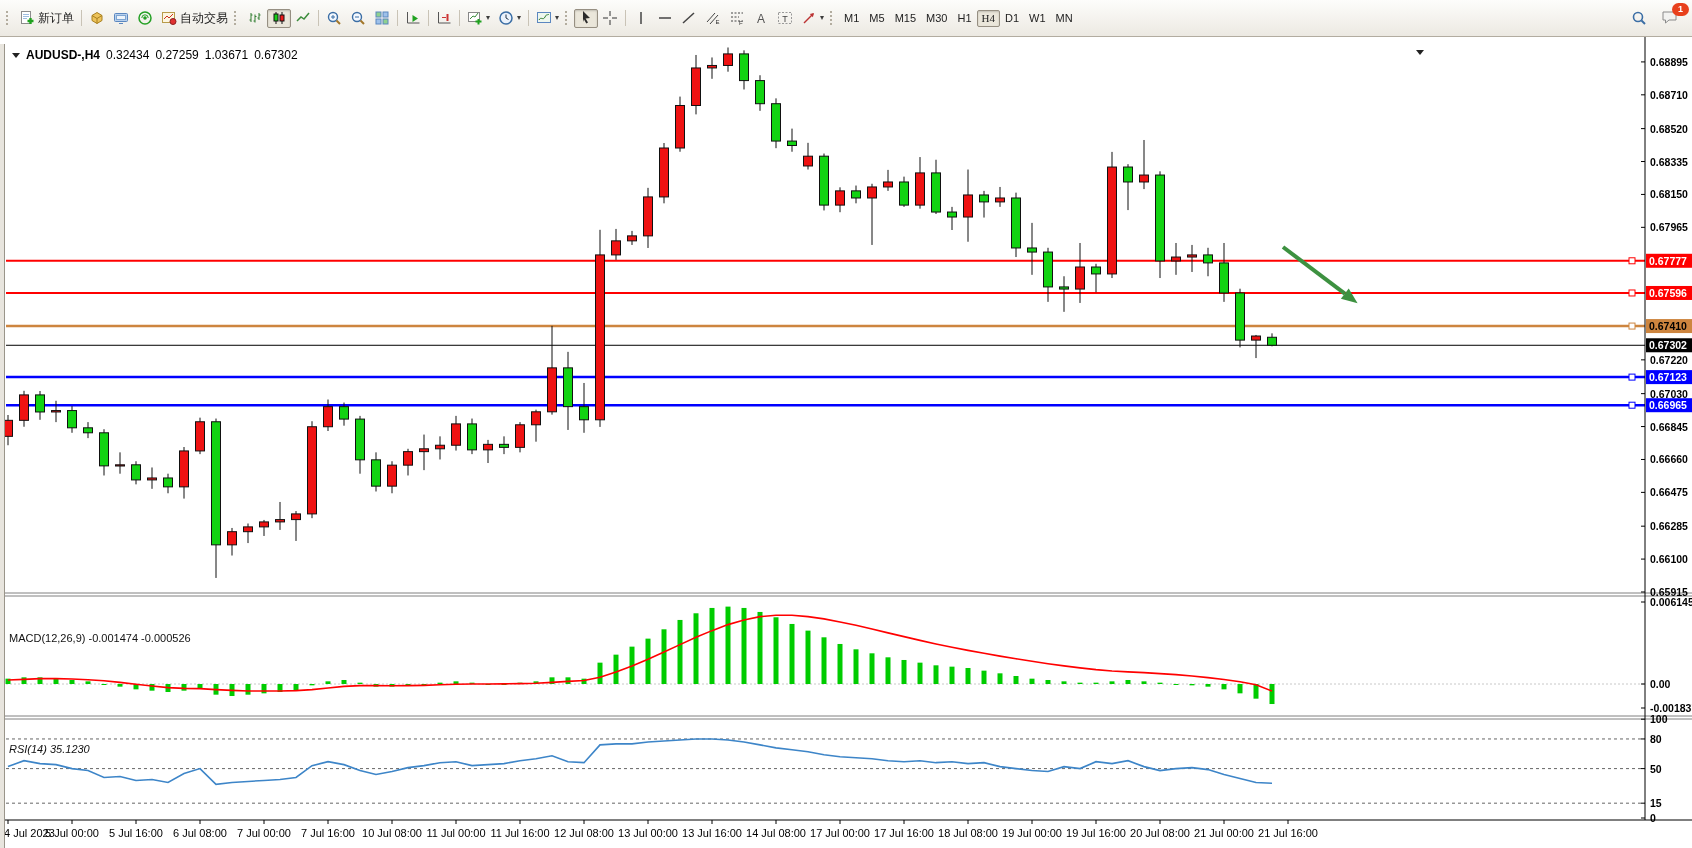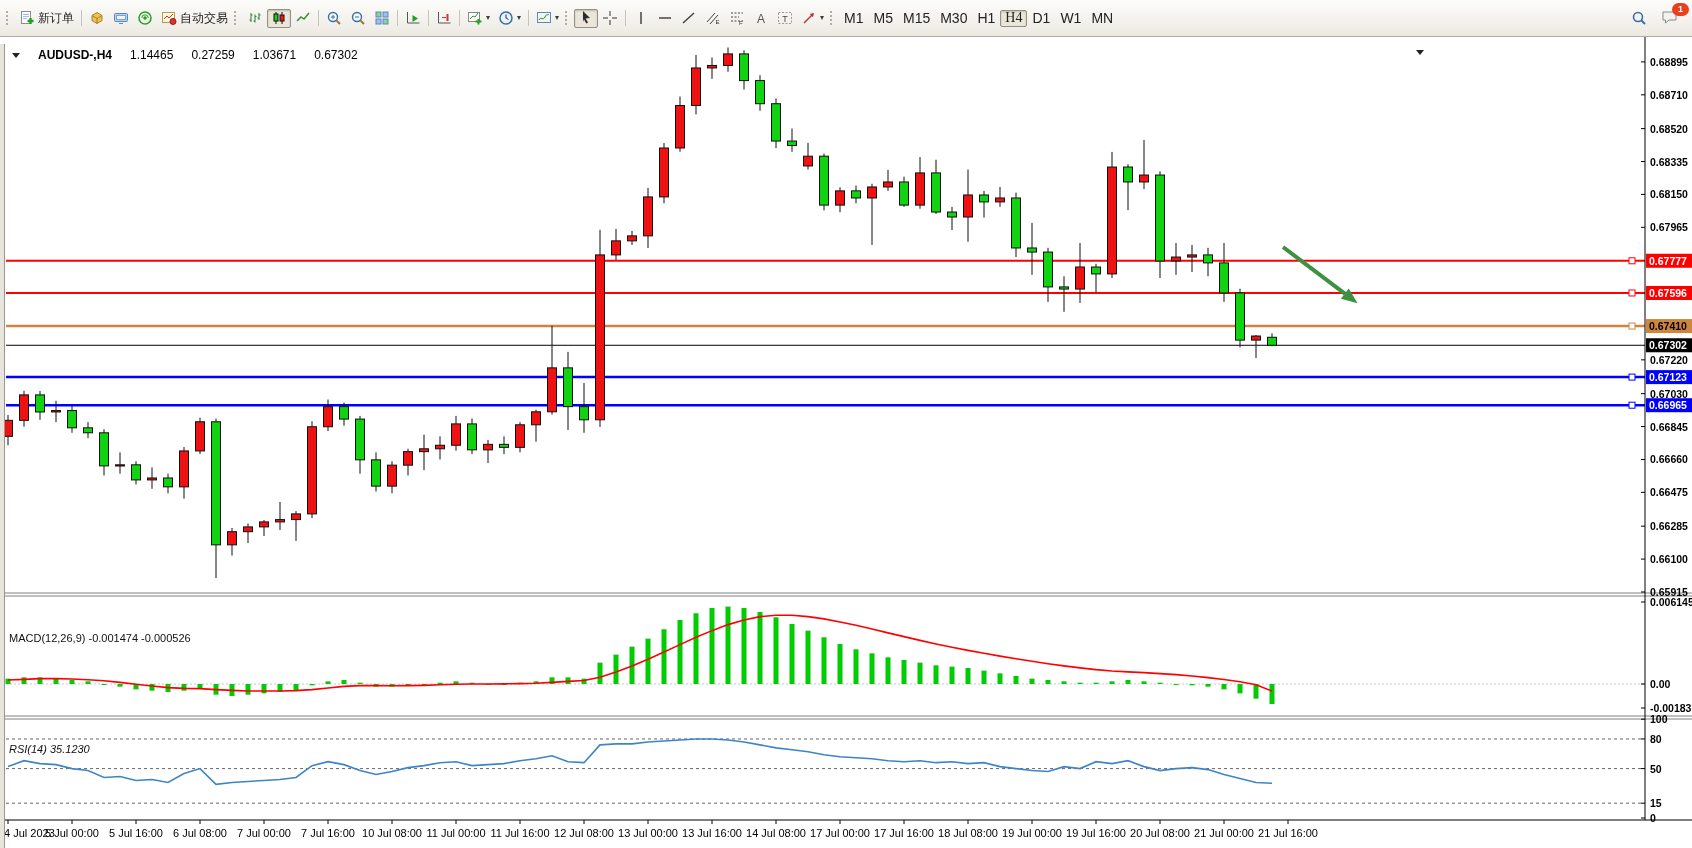--- a/index.html
+++ b/index.html
@@ -18,33 +18,33 @@
   .grip{width:3px;height:14px;border-left:2px dotted #b3ad9f;margin:0 4px 0 2px;}
   .tb-sep{width:1px;height:16px;background:#c9c3b6;margin:0 3px;}
   .tbtn{
     display:inline-flex;align-items:center;gap:3px;height:19px;padding:0 3px;
     border:1px solid transparent;border-radius:2px;background:transparent;
     font:12px "Liberation Sans",sans-serif;color:#1d1d1d;cursor:default;white-space:nowrap;
   }
   .tbtn.pressed{border-color:#968f82;background:#eae6da;box-shadow:inset 0 1px 2px rgba(0,0,0,.18);font-family:Liberation Serif, serif;}
   .tbtn svg{display:block;}
   .caret{font-size:8px;color:#3c3c3c;line-height:1;}
-  .tf{min-width:22px;justify-content:center;font-size:14px;padding:0 4px;height:17px;color:#222;}
+  .tf{min-width:22px;justify-content:center;font-size:11px;padding:0 4px;height:17px;color:#222;}
   .tb-right{margin-left:auto;display:flex;align-items:center;gap:6px;padding-right:6px;}
   .chat-wrap{position:relative;}
   .badge{
     position:absolute;top:-4px;right:-7px;min-width:13px;height:13px;border-radius:8px;
     background:#e8401c;color:#fff;font:bold 9px/13px "Liberation Sans",sans-serif;
     text-align:center;padding:0 2px;
   }
   
   .chart-area{position:absolute;top:22px;left:0;width:1692px;height:826px;background:#fff;}
   .left-edge{position:absolute;top:22px;left:0;width:4px;height:826px;border-right:1px solid #9a958a;background:#e8e5de;z-index:5;}
   .chart-title{
-    position:absolute;top:26px;left:12px;display:flex;align-items:center;gap:18px;
+    position:absolute;top:26px;left:12px;display:flex;align-items:center;gap:6px;
     font:12px "Liberation Sans",sans-serif;color:#000;z-index:6;justify-content:flex-end;
   }
   .tri-down{width:0;height:0;border-left:4px solid transparent;border-right:4px solid transparent;border-top:5px solid #222;display:inline-block;}
   .chart-title b{font-weight:bold;}
   .win-mark{position:absolute;top:28px;left:1416px;z-index:6;}
   .pane-label{position:absolute;left:9px;font:11px "Liberation Sans",sans-serif;color:#111;z-index:6;white-space:nowrap;}
   #macd-label{top:599px;margin-top:11px;}
   #rsi-label{top:721px;font-style:italic;}
   svg text{font-family:"Liberation Sans",sans-serif;}
 </style>
@@ -353,21 +353,21 @@
     </div>
   </div>
 </div>
 
 <div class="chart-area">
   <div class="left-edge"></div>
 
   <div class="chart-title">
     <span class="tri-down"></span>
     <b>AUDUSD-,H4</b>
-    <span>1.14465</span>
+    <span>0.32434</span>
     <span>0.27259</span>
     <span>1.03671</span>
     <span>0.67302</span>
   </div>
 
   <span class="win-mark tri-down"></span>
 
   <div class="pane-label" id="macd-label">
     <span>MACD(12,26,9)</span>&nbsp;<span>-0.001474</span>&nbsp;<span>-0.000526</span>
   </div>

